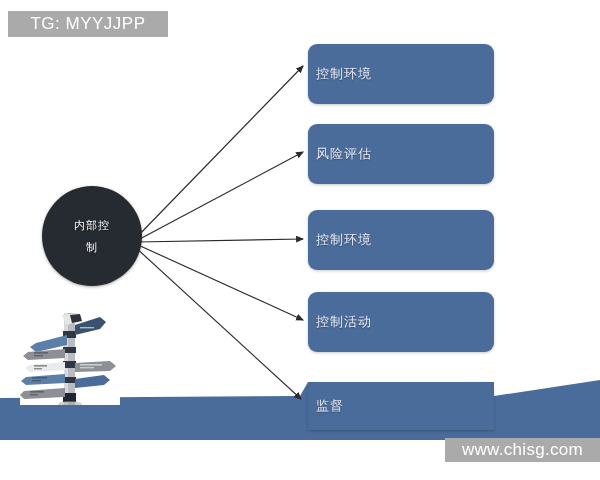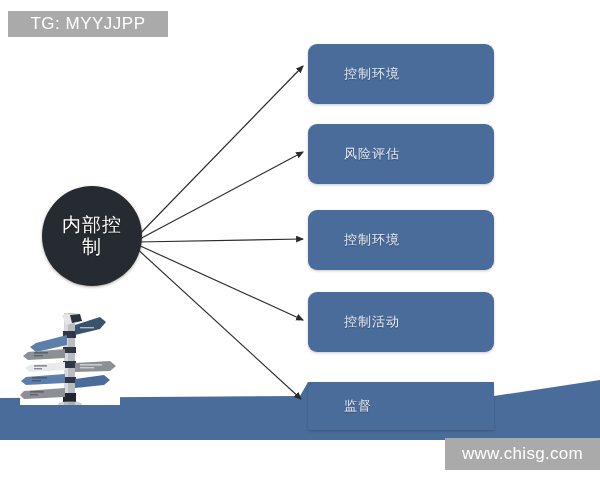--- a/index.html
+++ b/index.html
@@ -38,21 +38,21 @@
     border-radius: 50%;
     background: #262a31;
     display: flex;
     flex-direction: column;
     align-items: center;
     justify-content: center;
     box-shadow: 0 1px 3px rgba(0,0,0,0.35);
   }
   .hub-text {
     color: #ffffff;
-    font-size: 19px;
+    font-size: 11px;
     line-height: 22px;
     letter-spacing: 1px;
     text-align: center;
     white-space: pre-line;
     text-shadow: 0 1px 1px rgba(0,0,0,0.6);
   }
 
   
   .node {
     position: absolute;
@@ -62,21 +62,21 @@
     background: #4a6c9b;
     border-radius: 9px;
     box-shadow: 0 1px 3px rgba(0,0,0,0.22);
     display: flex;
     align-items: center;
   }
   .node-label {
     color: #e9edf4;
     font-size: 13px;
     letter-spacing: 1px;
-    padding-left: 36px;
+    padding-left: 8px;
     text-shadow: 0 1px 1px rgba(0,0,0,0.35);
   }
   .node.n0 { top: 44px; }
   .node.n1 { top: 124px; }
   .node.n2 { top: 210px; }
   .node.n3 { top: 292px; }
   .node.n4 { top: 382px; border-bottom-left-radius: 0; border-bottom-right-radius: 0; height: 48px; }
 
   
   .arrows {
@@ -114,21 +114,21 @@
     top: 11px;
     width: 160px;
     height: 26px;
     font-size: 17px;
     letter-spacing: 0.5px;
   }
   .wm-bottom {
     left: 445px;
     top: 438px;
     width: 155px;
-    height: 32px;
+    height: 24px;
     font-size: 17px;
     letter-spacing: 0.3px;
   }
 </style>
 </head>
 <body>
 
 <div id="stage">
 
   <svg class="band-svg" viewBox="0 0 600 480" xmlns="http://www.w3.org/2000/svg">

